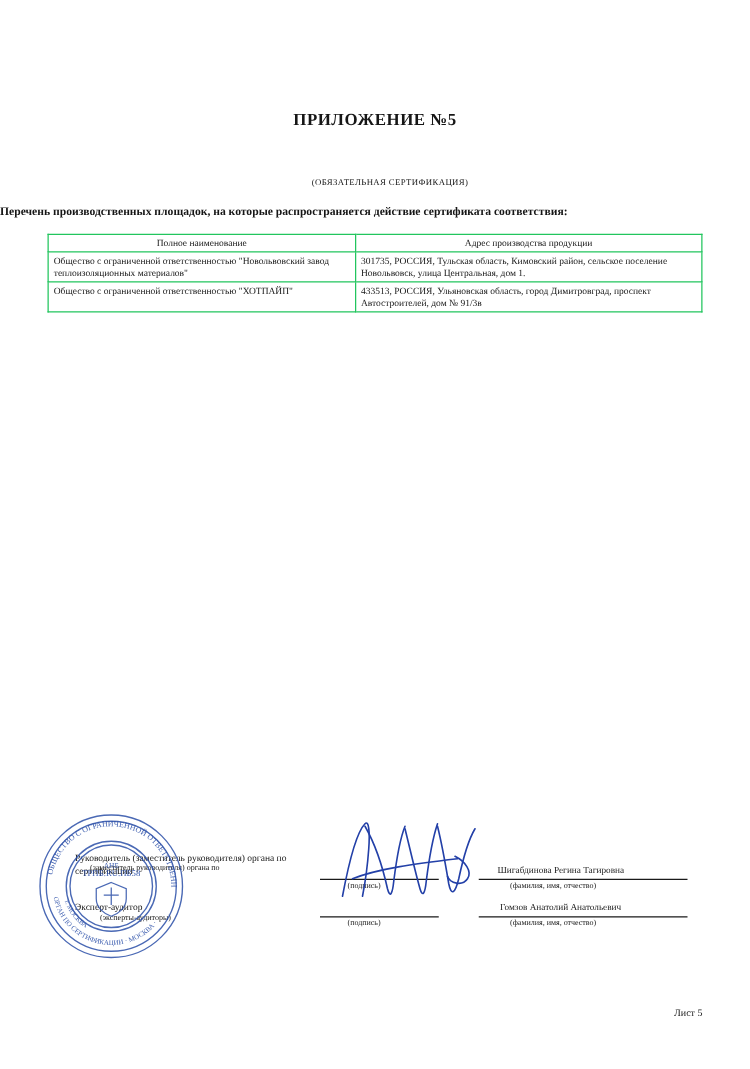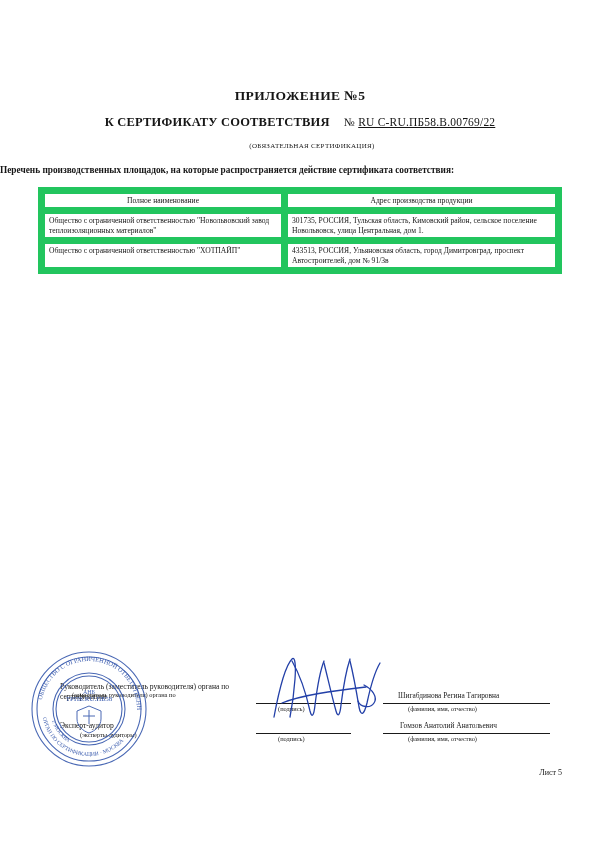--- a/index.html
+++ b/index.html
@@ -68,21 +68,21 @@
   }
   table.sites {
     position: absolute;
     left: 38px; top: 187px;
     width: 524px;
     border-collapse: collapse;
     font-size: 7.6px;
   }
   table.sites th,
   table.sites td {
-    border: 7px solid #22c55e;
+    border: 1px solid #22c55e;
     padding: 2px 4px;
     vertical-align: top;
     line-height: 1.25;
   }
   table.sites th {
     text-align: center;
     font-weight: normal;
   }
   table.sites td.col-name { width: 47%; }
   table.sites td.col-addr { width: 53%; }
@@ -135,21 +135,21 @@
     left: 72px; top: 36px;
     font-size: 6.4px;
   }
   .role-cap-2 {
     position: absolute;
     left: 80px; top: 76px;
     font-size: 6.4px;
   }
   .leaf {
     position: absolute;
-    right: 38px; top: 768px;
+    right: 38px; top: 806px;
     font-size: 8px;
   }
   .stamp {
     position: absolute;
     left: 28px; top: 648px;
     width: 122px;
     height: 122px;
     pointer-events: none;
   }
   .scribble {
@@ -160,24 +160,20 @@
     pointer-events: none;
   }
 </style>
 </head>
 <body>
 
 <div class="page">
 
   <div class="title-1">ПРИЛОЖЕНИЕ №5</div>
 
-  <div class="title-2-row">
-    <span>К СЕРТИФИКАТУ СООТВЕТСТВИЯ</span><span class="num-label">№</span>
-    <span class="cert-number">RU C-RU.ПБ58.В.00769/22</span>
-  </div>
 
   <div class="subtitle">(ОБЯЗАТЕЛЬНАЯ СЕРТИФИКАЦИЯ)</div>
 
   <div class="lead">Перечень производственных площадок, на которые распространяется действие сертификата соответствия:</div>
 
   <table class="sites">
     <thead>
       <tr>
         <th class="col-name">Полное наименование</th>
         <th class="col-addr">Адрес производства продукции</th>

